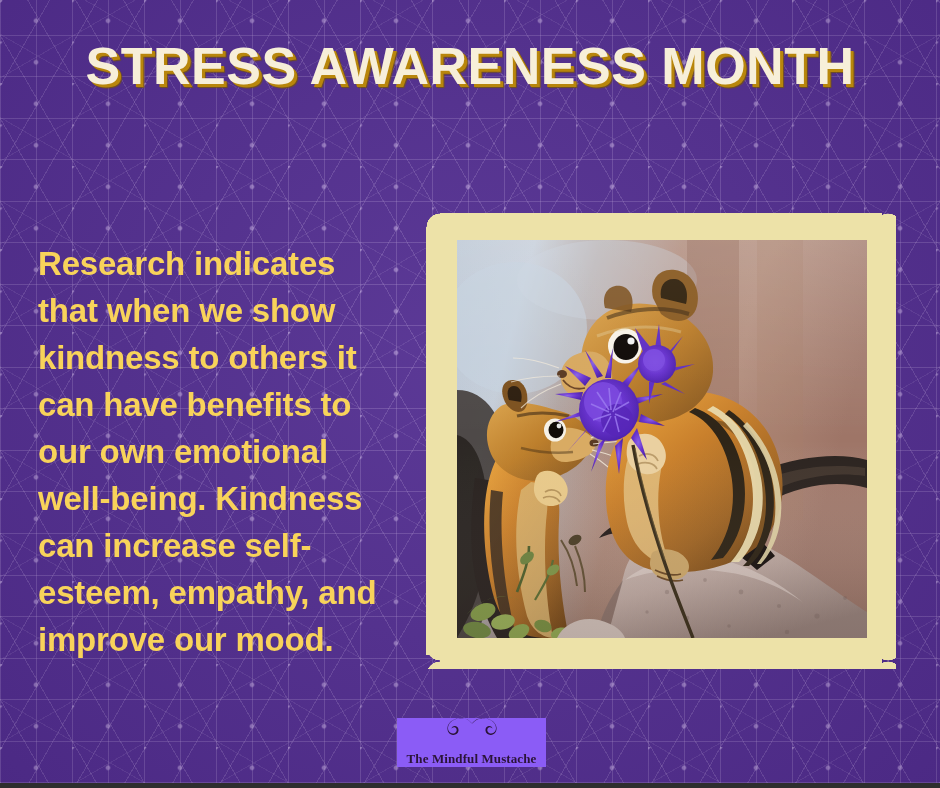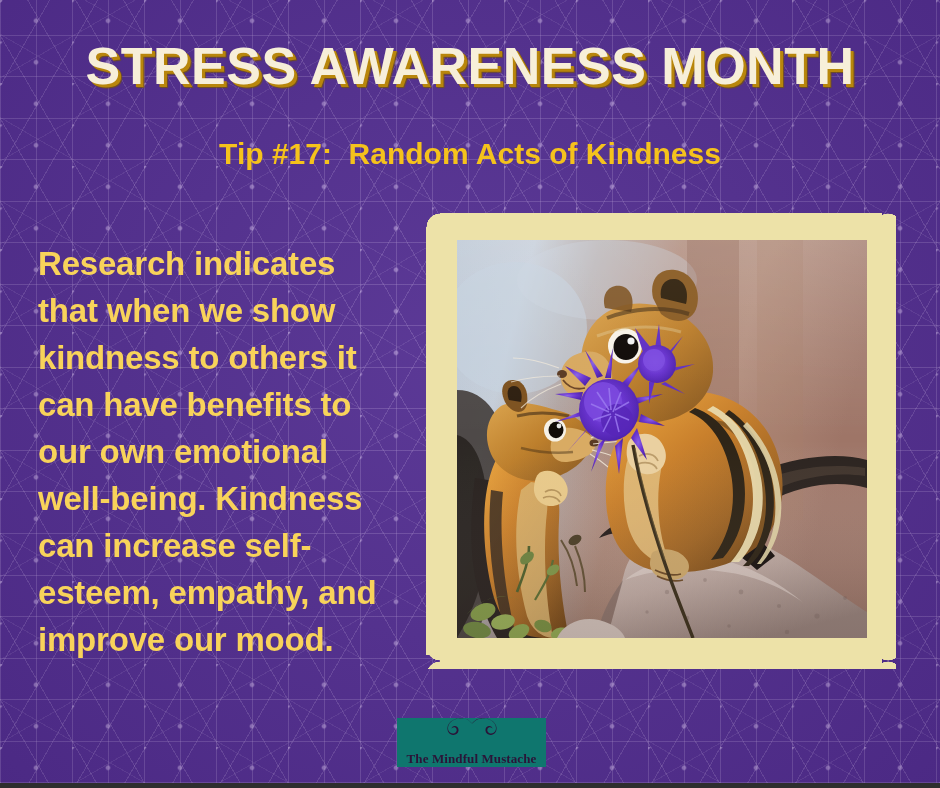--- a/index.html
+++ b/index.html
@@ -96,21 +96,21 @@
     overflow:hidden;
     background:#b08a77;
   }
   .photo svg{display:block;width:100%;height:100%;}
 
   
   .logo-box{
     position:absolute;
     left:397px;top:718px;
     width:149px;height:49px;
-    background:#0f766e;
+    background:#8b5cf6;
     display:flex;flex-direction:column;
     align-items:center;justify-content:center;
     gap:16px;
   }
   .logo-stache{width:58px;height:20px;display:block;}
   .logo-text{
     font-family:"Liberation Serif", serif;
     font-size:13px;font-weight:bold;
     color:#2B1438;
     letter-spacing:.1px;
@@ -121,21 +121,20 @@
 <body>
 
 <div class="poster">
 
   <div class="bg-pattern"></div>
   <div class="bg-glow"></div>
   <div class="bg-vignette"></div>
 
   <div class="title">STRESS AWARENESS MONTH</div>
 
-  <div class="subtitle">Tip #17:  Random Acts of Kindness</div>
 
   <div class="body-copy">Research indicates
 that when we show
 kindness to others it
 can have benefits to
 our own emotional
 well-being. Kindness
 can increase self-
 esteem, empathy, and
 improve our mood.</div>

